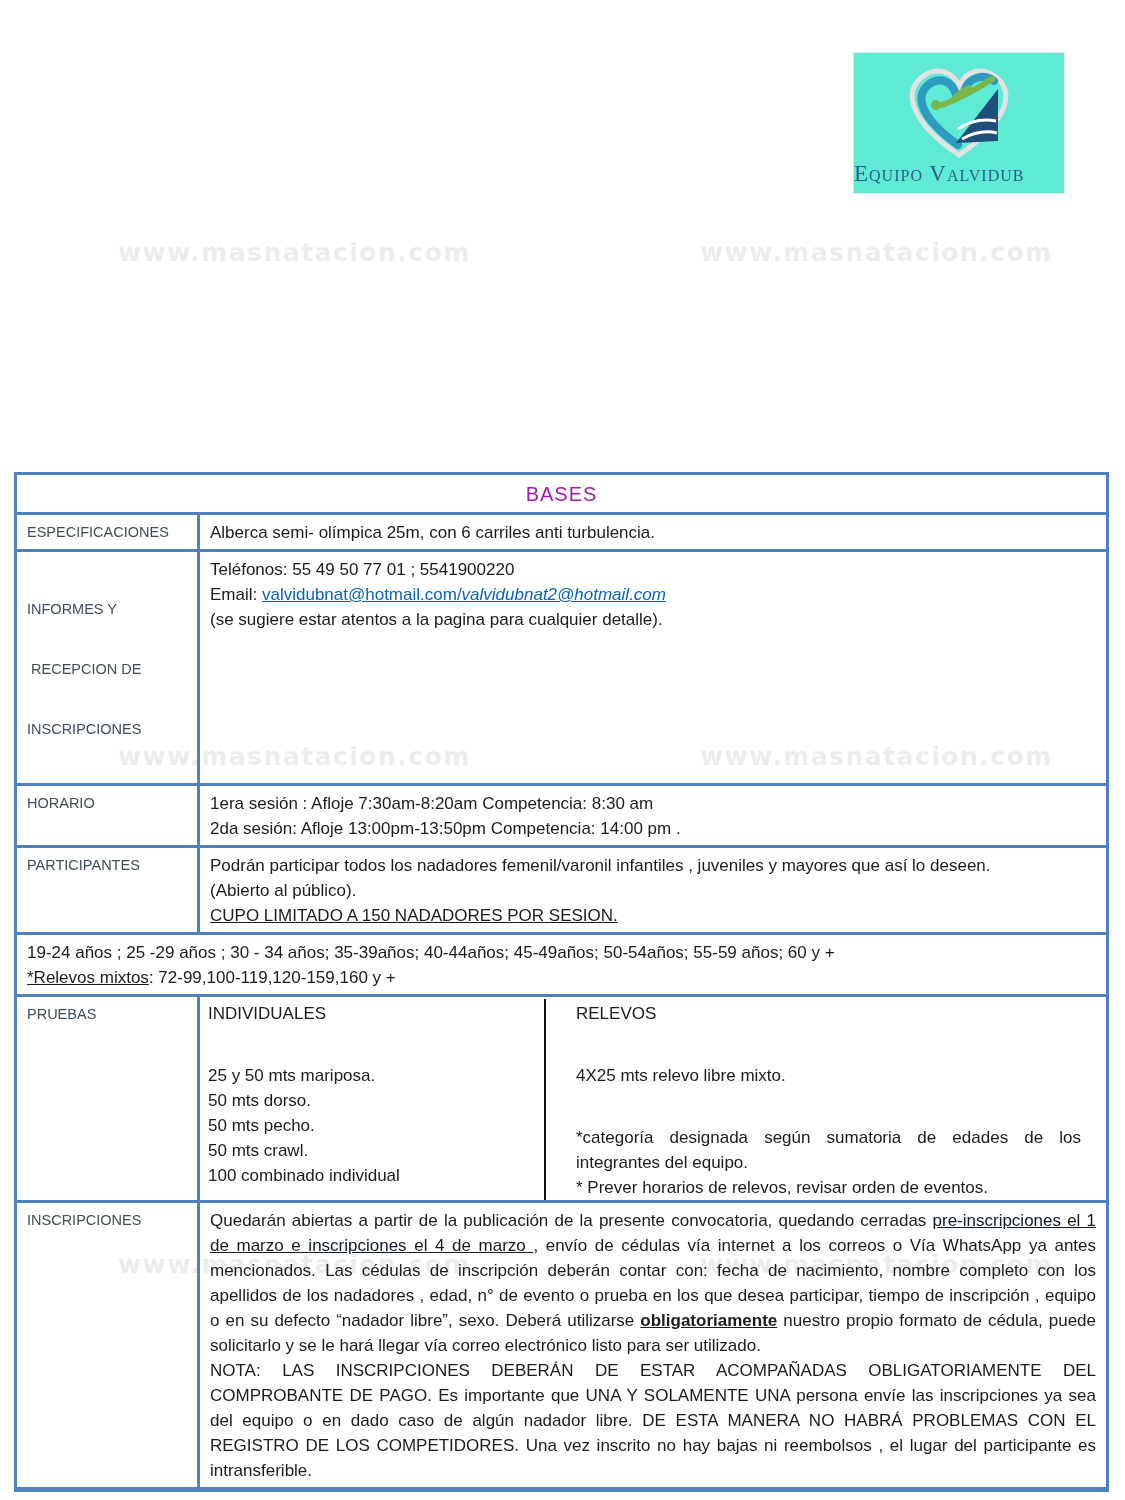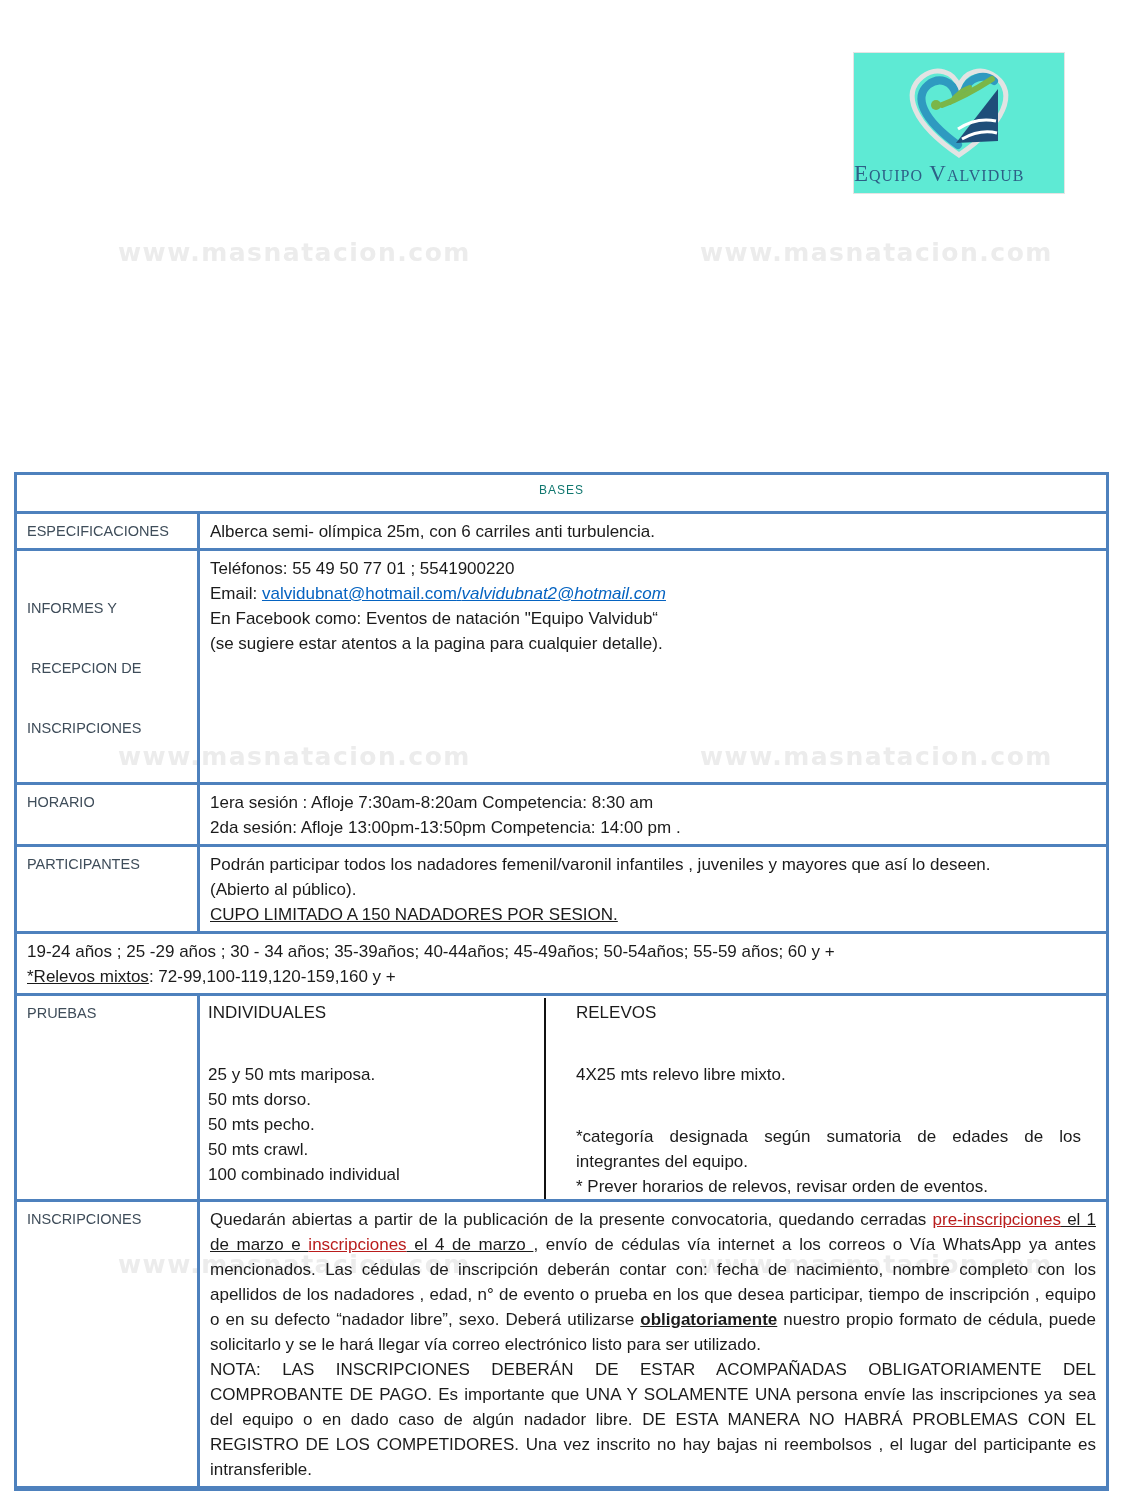--- a/index.html
+++ b/index.html
@@ -27,36 +27,36 @@
   }
   
   .doc-table{
     position:absolute;left:14px;top:472px;width:1095px;z-index:1;
     border:3px solid #4e81bd;border-bottom-width:5px;box-sizing:border-box;
     background:transparent;
   }
   .trow{display:flex;border-top:3px solid #4e81bd;box-sizing:border-box;}
   .trow.first{border-top:none;}
   .title-cell{
-    flex:1;text-align:center;color:#0f766e;font-size:12px;letter-spacing:1px;
+    flex:1;text-align:center;color:#a21caf;font-size:20px;letter-spacing:1px;
     padding:8px 0 6px 0;min-height:22px;
   }
   .lbl-cell{
     flex:0 0 183px;width:183px;border-right:3px solid #4e81bd;box-sizing:border-box;
     padding:7px 6px 4px 10px;color:#3f4d5a;font-size:14.5px;line-height:20px;
     white-space:pre-wrap;
   }
   .content-cell{
     flex:1;padding:5px 10px 4px 10px;font-size:17px;line-height:25px;color:#1b1b1b;
     box-sizing:border-box;min-width:0;
   }
   .line{min-height:25px;}
   .u{text-decoration:underline;}
   .seg-u{text-decoration:underline;}
-  .seg-gu{color:#b91c1c;text-decoration:underline;}
+  .seg-gu{color:#0f172a;text-decoration:underline;}
   .seg-bu{font-weight:700;text-decoration:underline;}
   a.email-link,.email-link{color:#0563c1;text-decoration:underline;}
   .email2{font-style:italic;}
   .justify{text-align:justify;}
   
   .pruebas-wrap{display:flex;min-height:183px;gap:16px;}
   .pruebas-left{
     flex:0 0 346px;width:346px;border-right:2px solid #111;box-sizing:border-box;
     padding:2px 8px 0 8px;
   }
@@ -115,21 +115,20 @@
 
   <div class="trow h-informes">
     <div class="lbl-cell">
       <div>INFORMES Y</div>
       <div> RECEPCION DE</div>
       <div>INSCRIPCIONES</div>
     </div>
     <div class="content-cell">
       <div class="line">Teléfonos: 55 49 50 77 01 ;  5541900220</div>
       <div class="line"><span>Email: </span><span class="email-link">valvidubnat@hotmail.com</span><span class="email-link">/</span><span class="email-link email2">valvidubnat2@hotmail.com</span></div>
-      <div class="line">En Facebook como: Eventos de natación "Equipo Valvidub“</div>
       <div class="line">(se sugiere estar atentos a la pagina para cualquier detalle).</div>
     </div>
   </div>
 
   <div class="trow h-horario">
     <div class="lbl-cell">HORARIO</div>
     <div class="content-cell">
       <div class="line">1era sesión : Afloje  7:30am-8:20am  Competencia: 8:30 am</div>
       <div class="line">2da sesión:  Afloje  13:00pm-13:50pm  Competencia: 14:00 pm .</div>
     </div>

